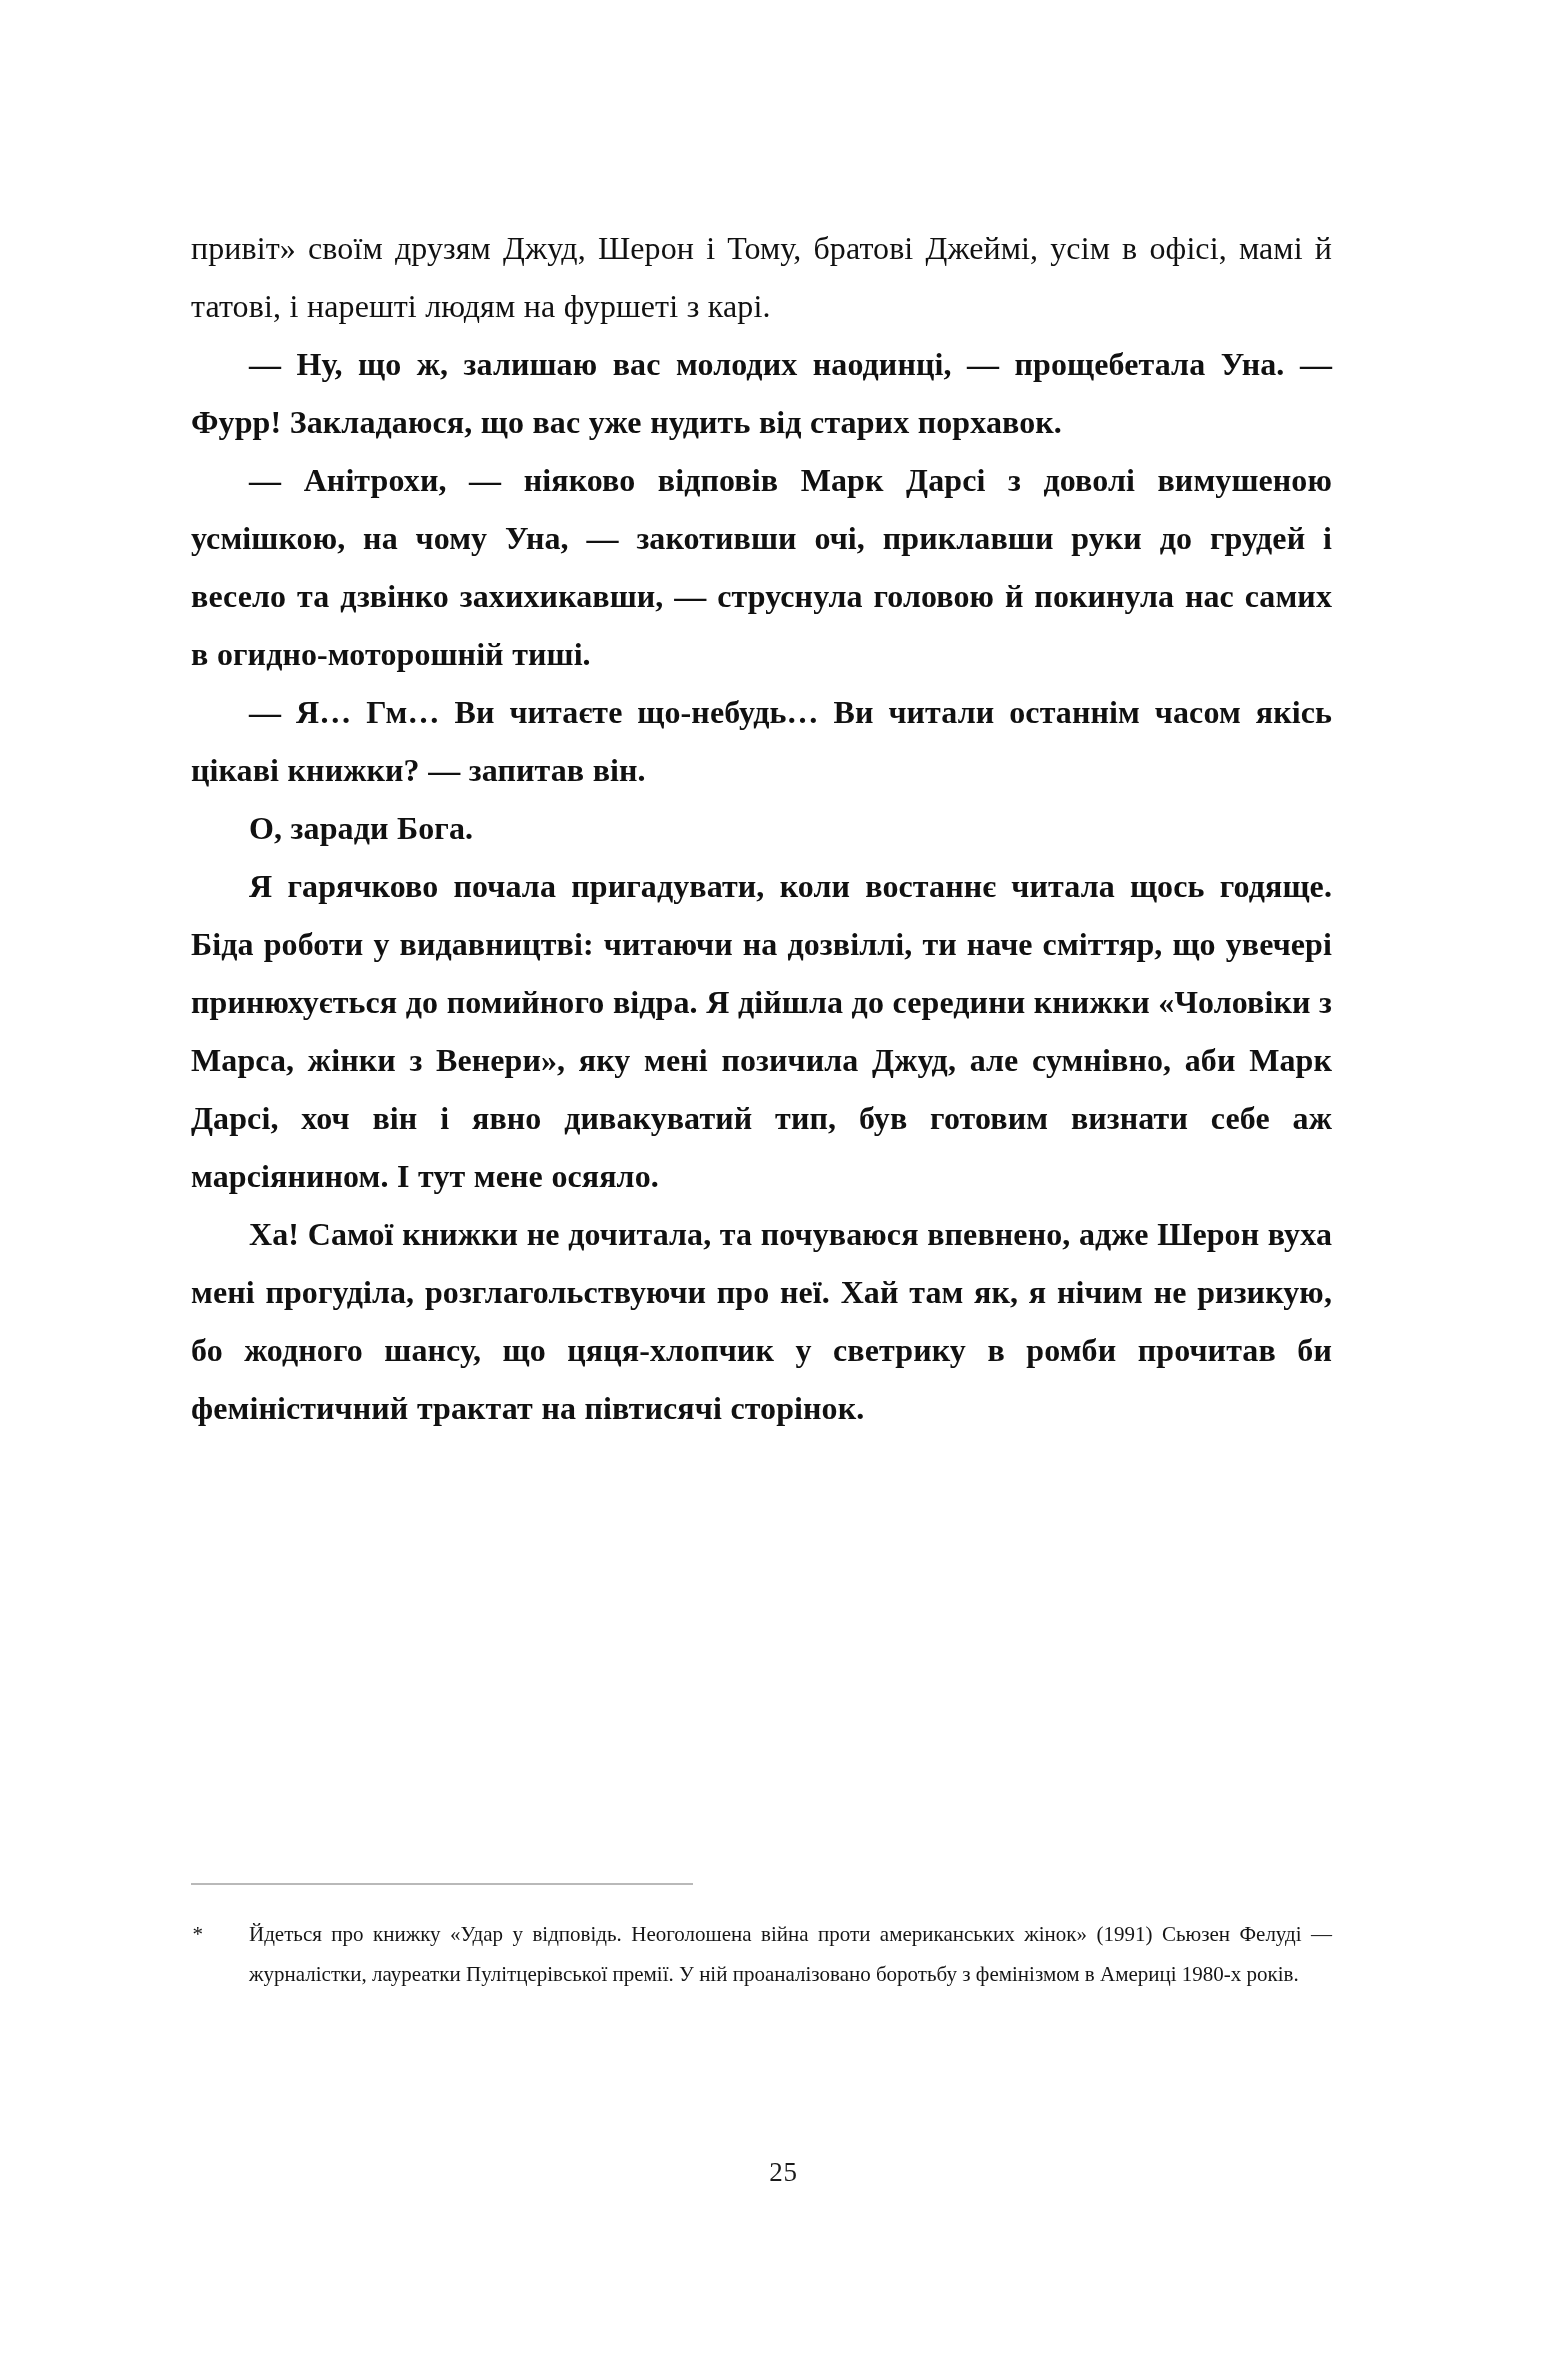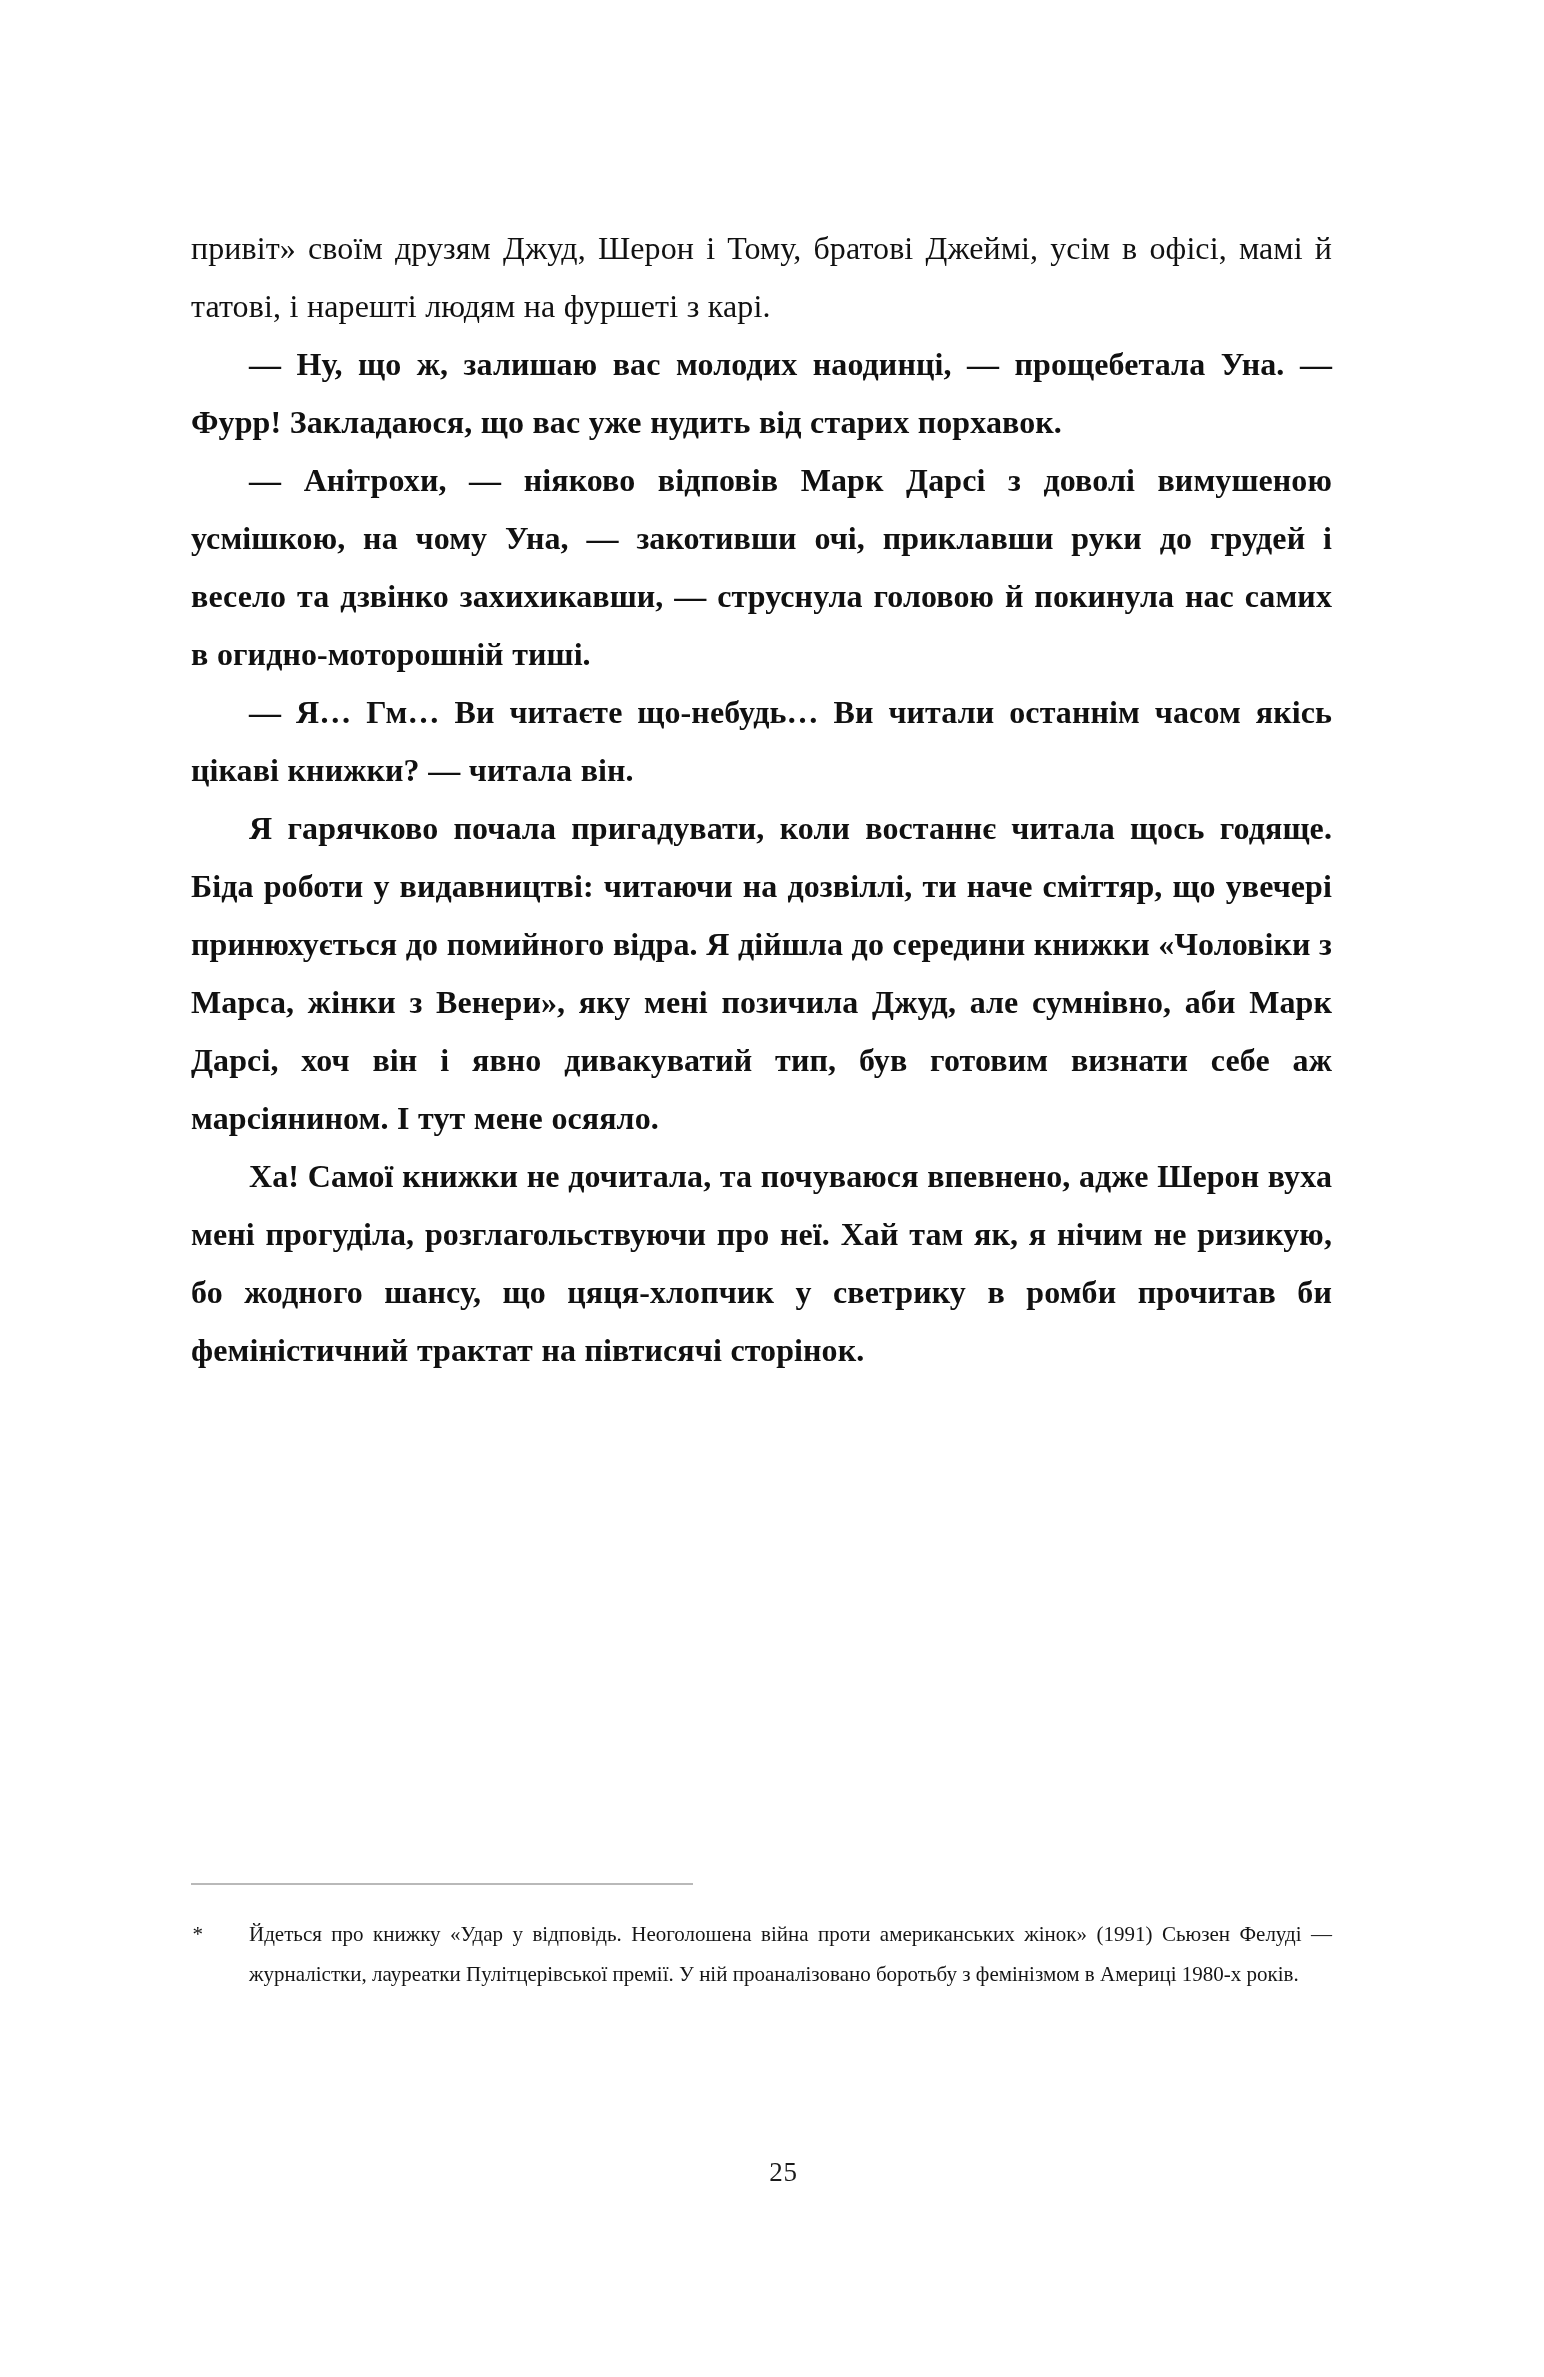--- a/index.html
+++ b/index.html
@@ -117,22 +117,23 @@
 <div class="page">
 
   <div class="text-column">
 
     <p class="para first">привіт» своїм друзям Джуд, Шерон і Тому, братові Джеймі, усім в офісі, мамі й татові, і нарешті людям на фуршеті з карі.</p>
 
     <p class="para indent">— Ну, що ж, залишаю вас молодих наодинці, — прощебетала Уна. — Фурр! Закладаюся, що вас уже нудить від старих порхавок.</p>
 
     <p class="para indent">— Анітрохи, — ніяково відповів Марк Дарсі з доволі вимушеною усмішкою, на чому Уна, — закотивши очі, приклавши руки до грудей і весело та дзвінко захихикавши, — струснула головою й покинула нас самих в огидно-моторошній тиші.</p>
 
-    <p class="para indent">— Я… Гм… Ви читаєте що-небудь… Ви читали останнім часом якісь цікаві книжки? — читала він.</p>
+    <p class="para indent">— Я… Гм… Ви читаєте що-небудь… Ви читали останнім часом якісь цікаві книжки? — запитав він.</p>
 
+    <p class="para indent">О, заради Бога.</p>
 
     <p class="para indent">Я гарячково почала пригадувати, коли востаннє читала щось годяще. Біда роботи у видавництві: читаючи на дозвіллі, ти наче сміттяр, що увечері принюхується до помийного відра. Я дійшла до середини книжки «Чоловіки з Марса, жінки з Венери», яку мені позичила Джуд, але сумнівно, аби Марк Дарсі, хоч він і явно дивакуватий тип, був готовим визнати себе аж марсіянином. І тут мене осяяло.</p>
 
 
     <p class="para indent">Ха! Самої книжки не дочитала, та почуваюся впевнено, адже Шерон вуха мені прогуділа, розглагольствуючи про неї. Хай там як, я нічим не ризикую, бо жодного шансу, що цяця-хлопчик у светрику в ромби прочитав би феміністичний трактат на півтисячі сторінок.</p>
 
   </div>
 
   <div class="footnote-block">
 

